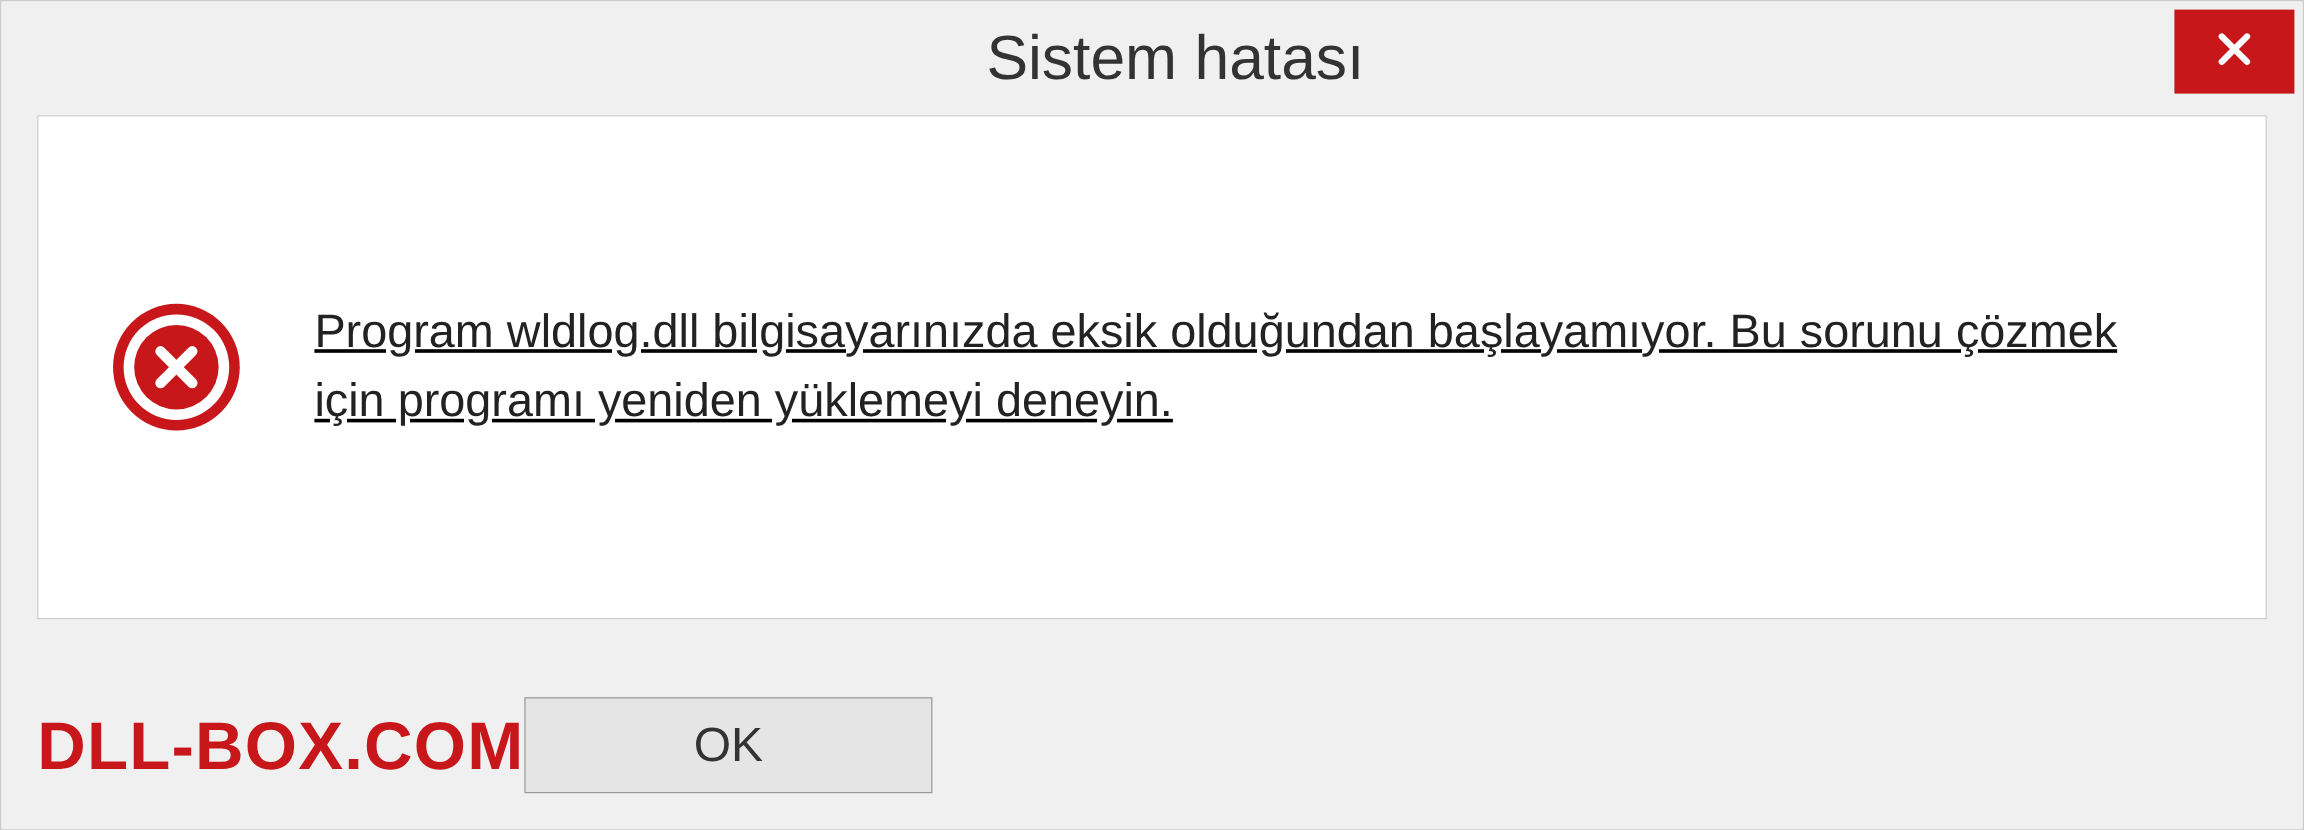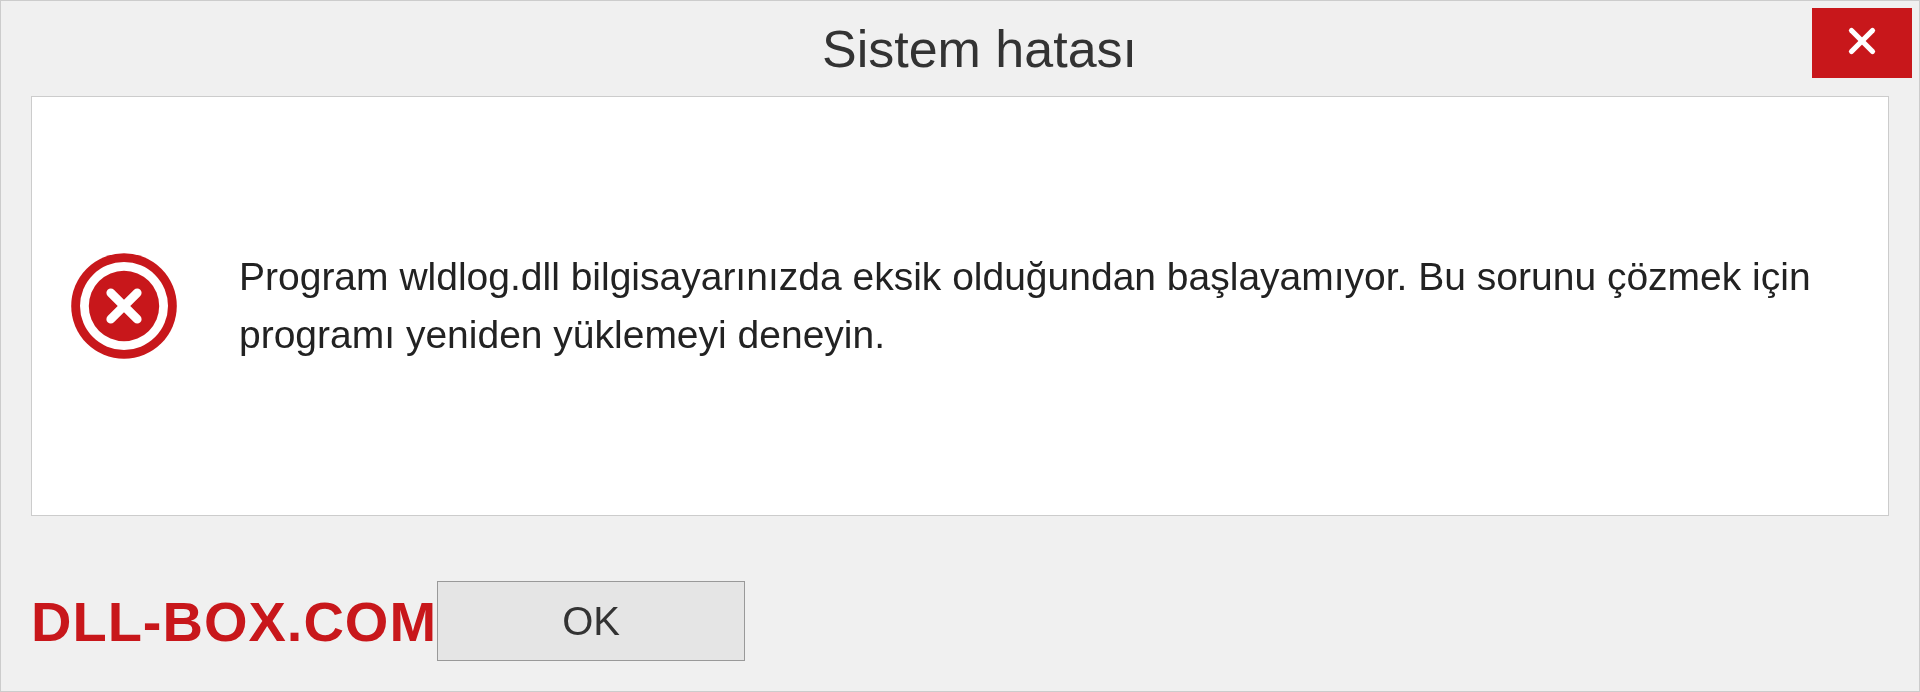--- a/index.html
+++ b/index.html
@@ -57,21 +57,22 @@
       height: 36px;
     }
     
     .content-panel {
       margin: 0 30px;
       background: #fff;
       border: 1px solid #ccc;
       height: 420px;
       display: flex;
       align-items: center;
-      padding: 0 37px;
+      padding: 0 60px;
+      text-decoration: underline;
     }
     
     .error-icon {
       width: 110px;
       height: 110px;
       flex-shrink: 0;
       margin-right: 60px;
     }
     
     .message-text {
@@ -93,21 +94,21 @@
     
     .watermark {
       font-size: 56px;
       font-weight: 800;
       color: #c8171b;
       letter-spacing: 1px;
       font-family: Arial, sans-serif;
     }
     
     .ok-button {
-      width: 308px;
+      width: 340px;
       height: 80px;
       background: #e5e5e5;
       border: 1px solid #999;
       font-size: 40px;
       color: #333;
       display: flex;
       align-items: center;
       justify-content: center;
       cursor: pointer;
     }

